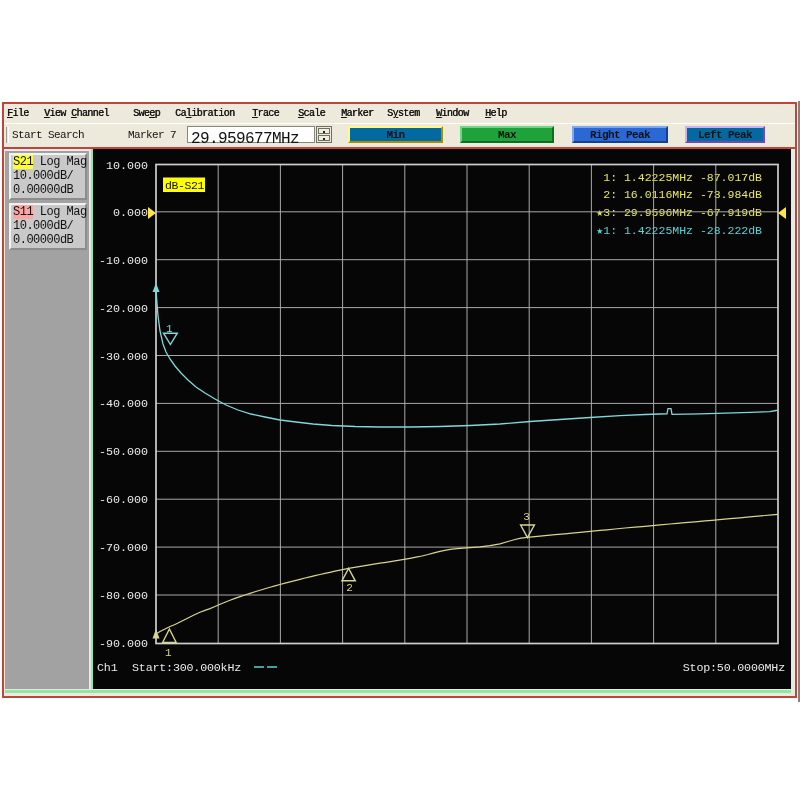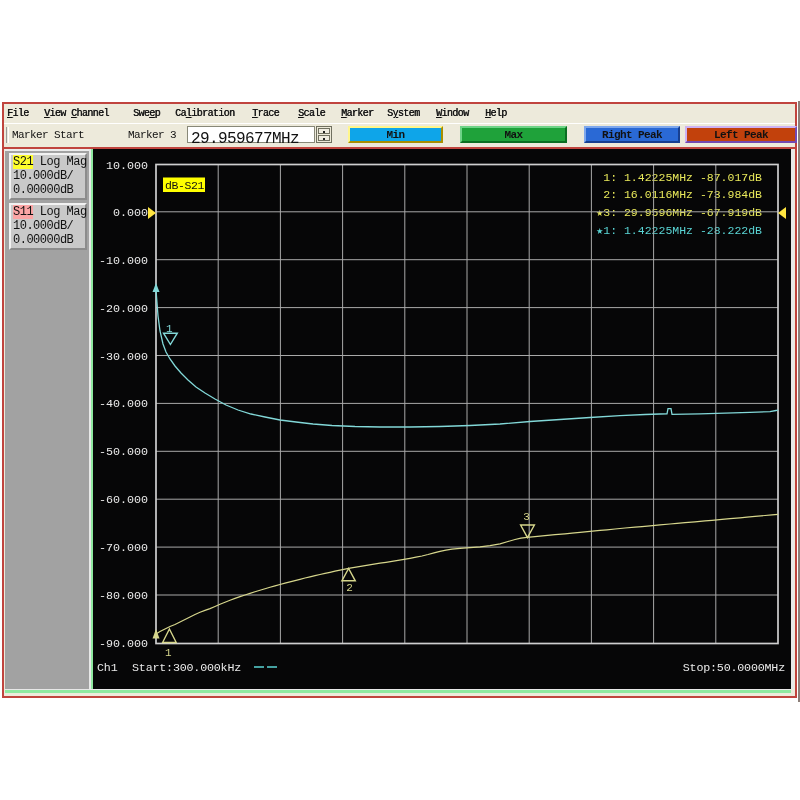--- a/index.html
+++ b/index.html
@@ -26,35 +26,35 @@
 <span class="mi" style="left:252px"><u>T</u>race</span>
 <span class="mi" style="left:298px"><u>S</u>cale</span>
 <span class="mi" style="left:341px"><u>M</u>arker</span>
 <span class="mi" style="left:387px">S<u>y</u>stem</span>
 <span class="mi" style="left:436px"><u>W</u>indow</span>
 <span class="mi" style="left:485px"><u>H</u>elp</span>
 
 <div class="a" style="left:4px;top:123px;width:791px;height:1px;background:#FFFFFF"></div>
 
 <div class="a" style="left:6px;top:127px;width:3px;height:16px;border-left:1px solid #999;border-right:1px solid #fff"></div>
-<span class="tb" style="left:12px;top:129px">Marker Start</span>
-<span class="tb" style="left:128px;top:129px">Marker 3</span>
+<span class="tb" style="left:12px;top:129px">Start Search</span>
+<span class="tb" style="left:128px;top:129px">Marker 7</span>
 <div class="a" style="left:187px;top:126px;width:128px;height:17px;background:#fff;border:1px solid #888878"></div>
 <span class="tb" style="left:191px;top:130px;font-size:16px">29.959677MHz</span>
 <div class="a" style="left:316px;top:126px;width:16px;height:17px;background:#ECE9D8;border:1px solid #707060">
   <div style="position:absolute;left:1px;top:1px;width:12px;height:6px;background:#EFECE0;border:1px solid #707060"></div>
   <div style="position:absolute;left:1px;top:8px;width:12px;height:6px;background:#EFECE0;border:1px solid #707060"></div>
   <div style="position:absolute;left:6px;top:3.5px;width:2px;height:2px;background:#222"></div>
   <div style="position:absolute;left:6px;top:10.5px;width:2px;height:2px;background:#222"></div>
 </div>
 
-<div class="btn" style="left:348px;width:95px;background:#0ea5e9;border:2px solid;border-color:#FFF68C #A98F00 #A98F00 #FFF68C">Min</div>
-<div class="btn" style="left:460px;width:107px;background:#1FA23A;border:2px solid;border-color:#6FD388 #0B6E22 #0B6E22 #6FD388">Max</div>
-<div class="btn" style="left:584px;width:96px;background:#2A69D5;border:2px solid;border-color:#7FA8EC #173F90 #173F90 #7FA8EC">Right Peak</div>
-<div class="btn" style="left:685px;width:112px;background:#c2410c;border:2px solid;border-color:#CDB2F2 #7348B0 #7348B0 #CDB2F2">Left Peak</div>
+<div class="btn" style="left:348px;width:95px;background:#0369a1;border:2px solid;border-color:#FFF68C #A98F00 #A98F00 #FFF68C">Min</div>
+<div class="btn" style="left:460px;width:94px;background:#1FA23A;border:2px solid;border-color:#6FD388 #0B6E22 #0B6E22 #6FD388">Max</div>
+<div class="btn" style="left:572px;width:96px;background:#2A69D5;border:2px solid;border-color:#7FA8EC #173F90 #173F90 #7FA8EC">Right Peak</div>
+<div class="btn" style="left:685px;width:80px;background:#0369a1;border:2px solid;border-color:#CDB2F2 #7348B0 #7348B0 #CDB2F2">Left Peak</div>
 
 <div class="a" style="left:2px;top:147px;width:795px;height:2px;background:#C0443E"></div>
 
 <div class="a" style="left:5px;top:149px;width:84px;height:540px;background:#A2A2A2;border-top:2px solid #ECECEC"></div>
 <div class="a" style="left:89px;top:149px;width:1.5px;height:541px;background:#E8E8E8"></div>
 <div class="a" style="left:90.5px;top:149px;width:2.8px;height:541px;background:#8FE8A0"></div>
 
 <div class="a" style="left:8.5px;top:152.5px;width:78.5px;height:47.5px;background:#C9C9C9;border:2px solid;border-color:#F2F2F2 #8C8C8C #8C8C8C #F2F2F2"></div>
 <span class="pl" style="left:13px;top:155px"><span style="background:#FFFF2E">S21</span> Log Mag</span>
 <span class="pl" style="left:13px;top:169px">10.000dB/</span>

